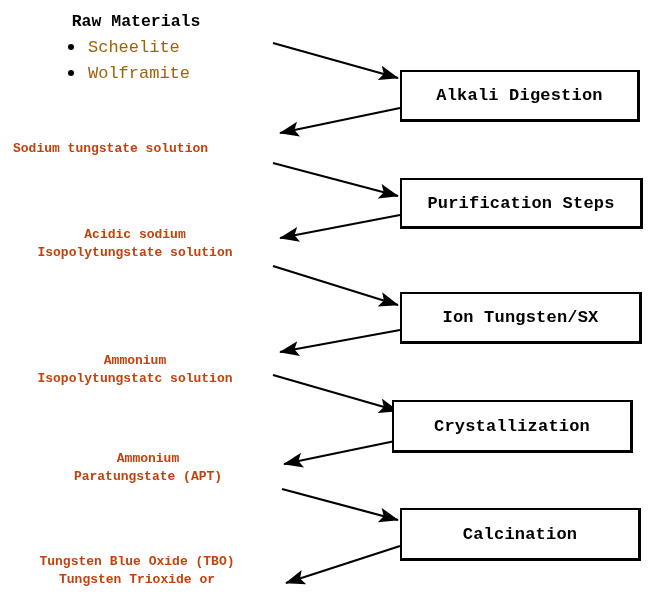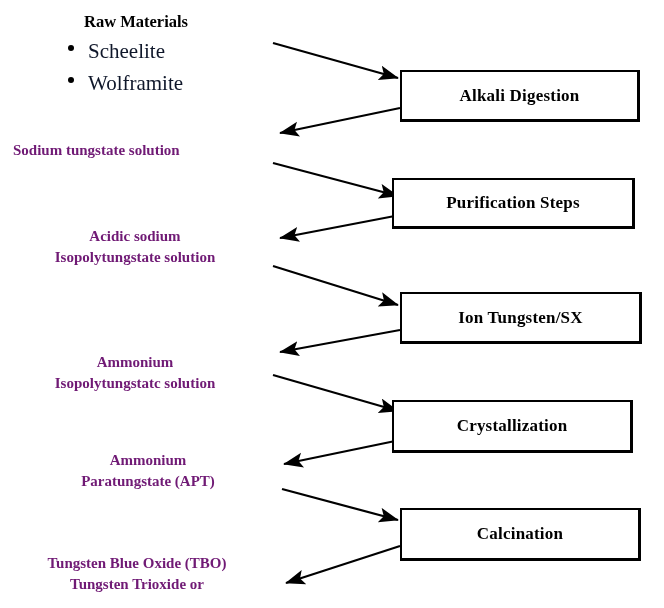--- a/index.html
+++ b/index.html
@@ -7,21 +7,21 @@
     margin: 0;
     padding: 0;
     background: #ffffff;
   }
   #page {
     position: relative;
     width: 664px;
     height: 608px;
     background: #ffffff;
     overflow: hidden;
-    font-family: Liberation Serif, serif;
+    font-family: Liberation Mono, monospace;
     color: #000000;
   }
 
   
   #arrows {
     position: absolute;
     left: 0;
     top: 0;
     width: 664px;
     height: 608px;
@@ -47,23 +47,23 @@
     font-size: 17px;
     letter-spacing: 0.2px;
     white-space: nowrap;
     color: #000000;
   }
 
   
   .mat-label {
     position: absolute;
     font-weight: bold;
-    font-size: 15px;
+    font-size: 13px;
     line-height: 1.42;
-    color: #701a75;
+    color: #c2410c;
     white-space: nowrap;
   }
   .mat-label .ln {
     display: block;
   }
   .mat-center { text-align: center; }
   .mat-left   { text-align: left; }
 
   
   #raw-materials {
@@ -79,23 +79,23 @@
     padding-left: 10px;
     color: #000000;
   }
   #raw-materials ul.rm-list {
     list-style: none;
     margin: 4px 0 0 0;
     padding: 0 0 0 68px;
   }
   #raw-materials ul.rm-list li {
     font-weight: normal;
-    font-size: 21px;
+    font-size: 17px;
     line-height: 1.5;
-    color: #0f172a;
+    color: #a16207;
     position: relative;
     padding-left: 20px;
   }
   #raw-materials ul.rm-list li .bullet-dot {
     position: absolute;
     left: 0;
     top: 9px;
     width: 6px;
     height: 6px;
     background: #000000;
@@ -165,21 +165,21 @@
 
   <div class="mat-label mat-center" style="left:2px; top:553px; width:270px;">
     <span class="ln">Tungsten Blue Oxide (TBO)</span>
     <span class="ln">Tungsten Trioxide or</span>
   </div>
 
   <div class="proc-box" style="left:400px; top:70px; width:240px; height:52px;">
     <span class="proc-label">Alkali Digestion</span>
   </div>
 
-  <div class="proc-box" style="left:392px; top:178px; width:243px; height:51px;">
+  <div class="proc-box" style="left:400px; top:178px; width:243px; height:51px;">
     <span class="proc-label">Purification Steps</span>
   </div>
 
   <div class="proc-box" style="left:400px; top:292px; width:242px; height:52px;">
     <span class="proc-label">Ion Tungsten/SX</span>
   </div>
 
   <div class="proc-box" style="left:392px; top:400px; width:241px; height:53px;">
     <span class="proc-label">Crystallization</span>
   </div>

